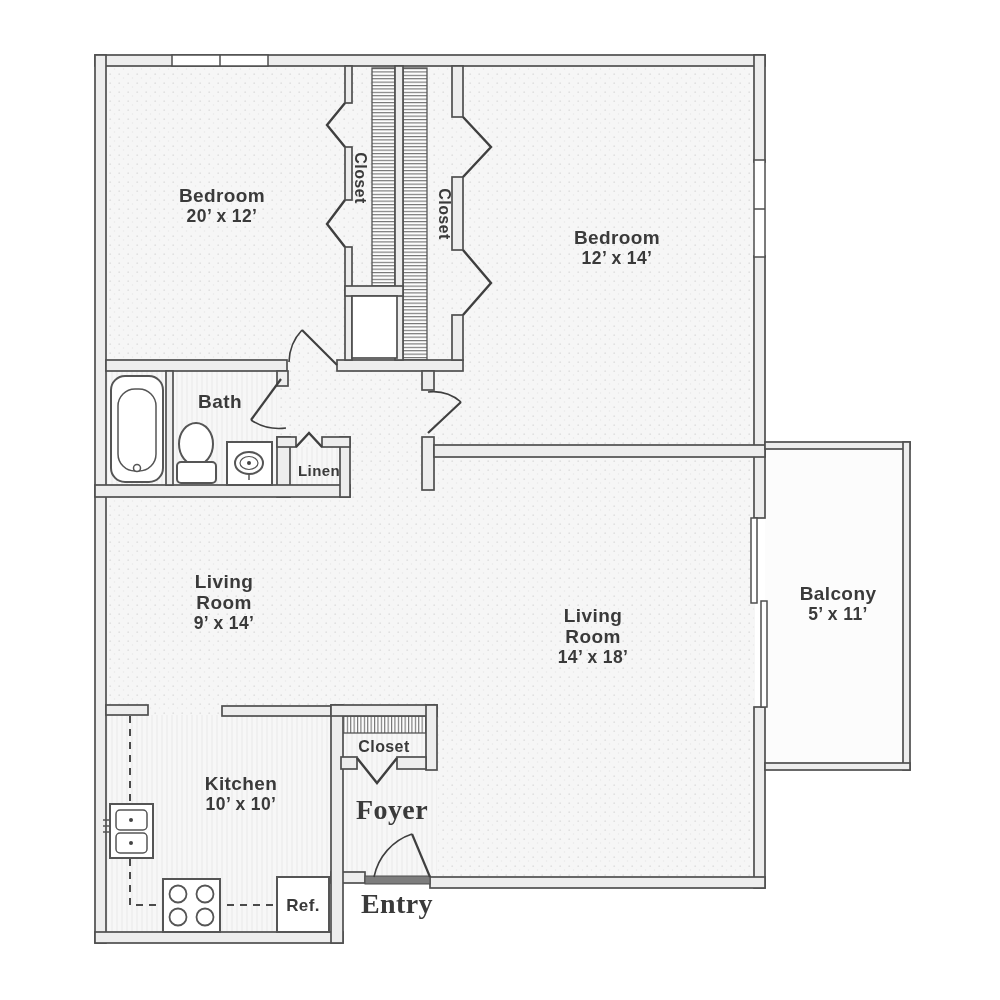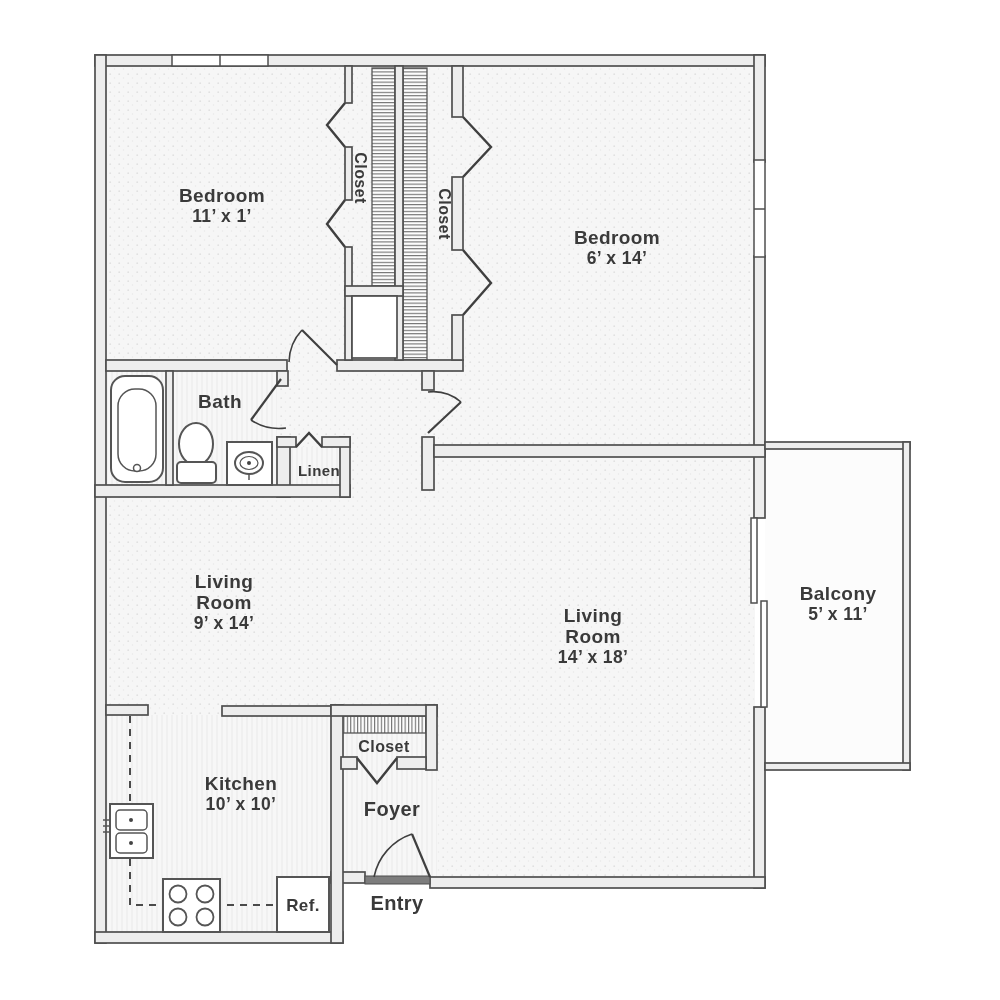--- a/index.html
+++ b/index.html
@@ -7,21 +7,21 @@
         font-family:"Liberation Sans",sans-serif;overflow:hidden;}
   .plan svg{position:absolute;left:0;top:0;}
   .lbl{position:absolute;transform:translate(-50%,-50%);color:#3a3a3a;font-weight:bold;
        text-align:center;white-space:nowrap;letter-spacing:.4px;line-height:21px;}
   .lbl span{display:block;}
   .vert{transform:translate(-50%,-50%) rotate(90deg);}
   .fs19{font-size:19px;}
   .fs17 .dim,.fs19 .dim{font-size:17.5px;}
   .fs16{font-size:16px;}
   .fs15{font-size:15px;}
-  .fs20{font-size:20px;}
+  .fs20{font-size:28px;font-family:Liberation Serif, serif;}
   .fs12{font-size:17px;}
 </style>
 </head>
 <body>
 
 <div class="plan">
 <svg width="1000" height="1000" viewBox="0 0 1000 1000">
   <defs>
     <pattern id="pDots" width="9" height="9" patternUnits="userSpaceOnUse">
       <rect width="9" height="9" fill="#f6f6f6"></rect>
@@ -176,25 +176,25 @@
     <circle cx="178" cy="917" r="8.5" stroke-width="1.8"></circle>
     <circle cx="205" cy="917" r="8.5" stroke-width="1.8"></circle>
   </g>
   <g stroke="#555555" fill="#ffffff">
     <rect x="277" y="877" width="52" height="55" stroke-width="2"></rect>
   </g>
 </svg>
 
   <div class="lbl fs19" style="left:222px;top:206px;">
     <span>Bedroom</span>
-    <span class="dim">11’ x 1’</span>
+    <span class="dim">20’ x 12’</span>
   </div>
   <div class="lbl fs19" style="left:617px;top:248px;">
     <span>Bedroom</span>
-    <span class="dim">6’ x 14’</span>
+    <span class="dim">12’ x 14’</span>
   </div>
   <div class="lbl vert fs16" style="left:360px;top:178px;">
     <span>Closet</span>
   </div>
   <div class="lbl vert fs16" style="left:444px;top:214px;">
     <span>Closet</span>
   </div>
   <div class="lbl fs19" style="left:220px;top:401px;">
     <span>Bath</span>
   </div>

